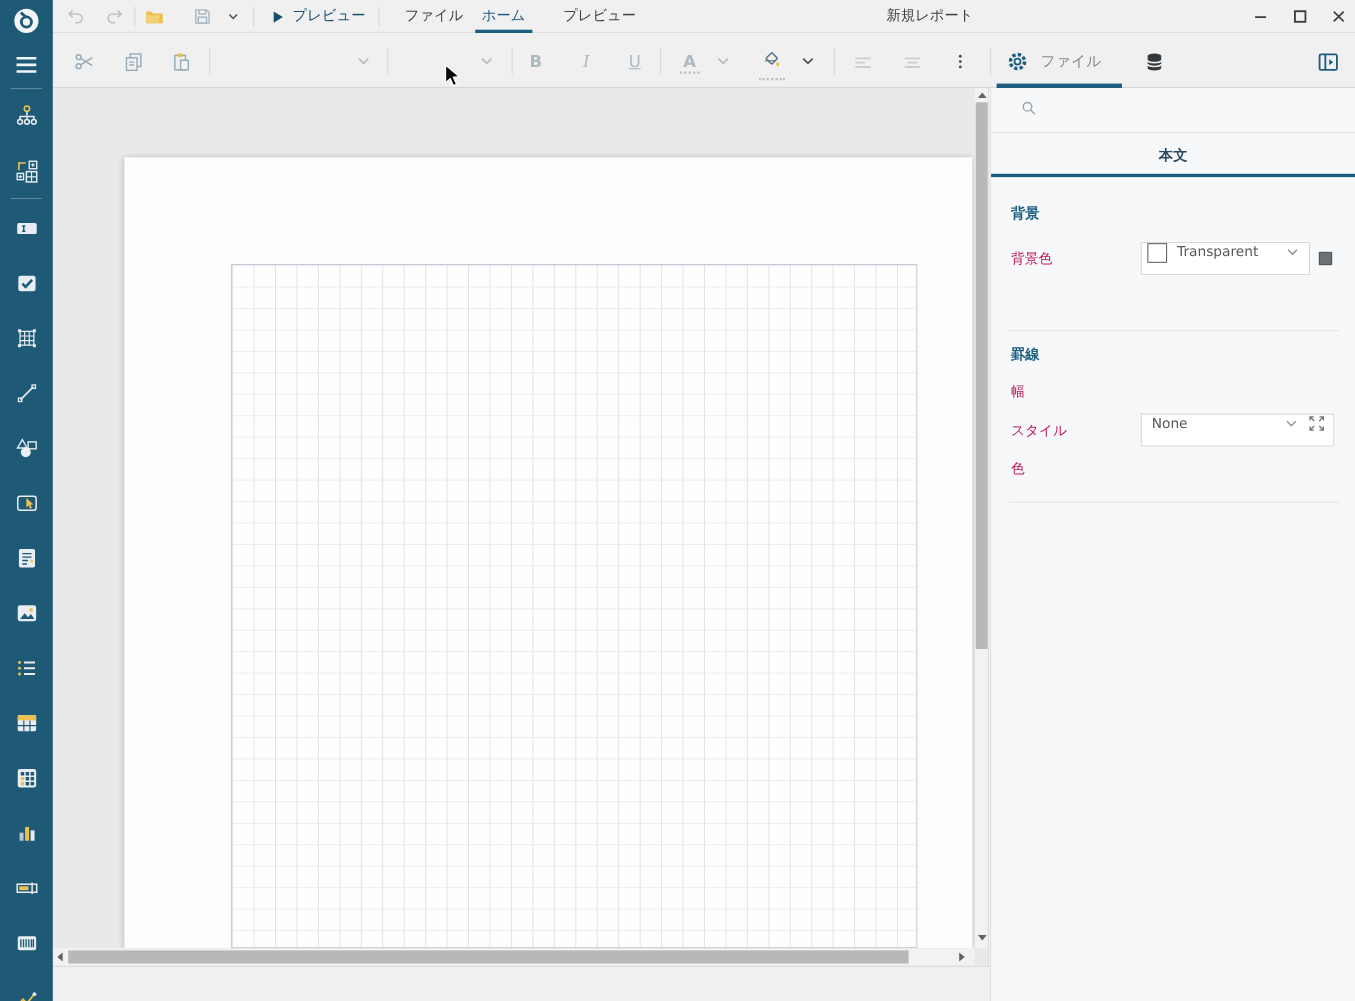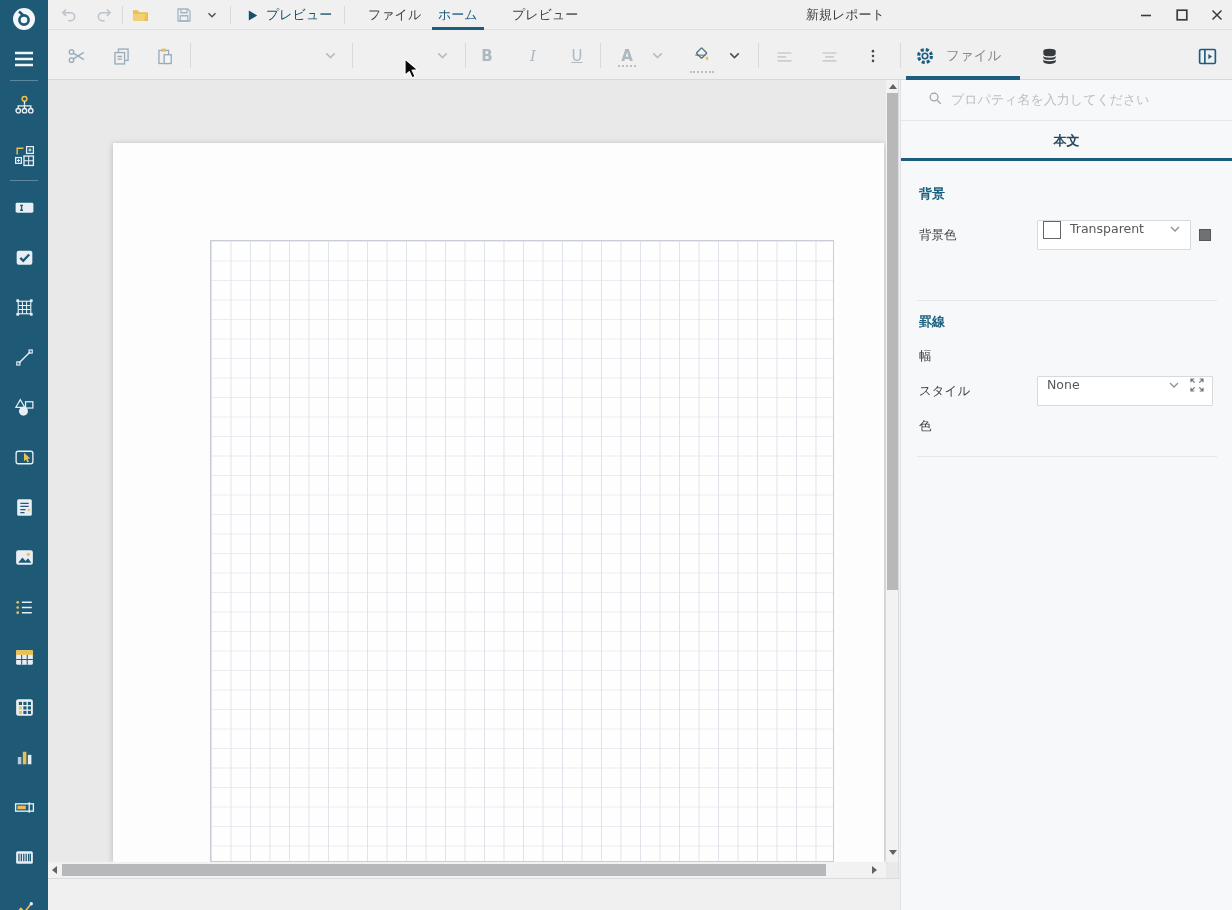--- a/index.html
+++ b/index.html
@@ -54,21 +54,21 @@
 
   
   .panel { position:absolute; left:900px; top:80px; width:332px; height:830px; background:#f7f8f9; border-left:1px solid #e0e1e2; font-size:12.5px; }
   .pn-search { position:absolute; left:50px; top:6px; width:250px; height:26px; border:none; outline:none; background:transparent; font-size:13px; color:#55595c; font-family:inherit; }
   .pn-search::placeholder { color:#b9bfc5; }
   .pn-div { position:absolute; height:1px; background:#e5e6e8; }
   .pn-tab { position:absolute; left:0; top:52px; width:100%; text-align:center; font-size:13px; font-weight:bold; color:#2b4a60; cursor:pointer; }
   .pn-tab-line { position:absolute; left:0; top:78px; width:100%; height:3px; background:#1c5c7d; }
   .pn-sec { position:absolute; left:18px; font-size:13px; font-weight:bold; color:#1c6080; }
   .pn-row { position:absolute; left:0; width:332px; height:30px; }
-  .pn-label { position:absolute; left:18px; top:0; height:30px; line-height:30px; color:#404040; }
+  .pn-label { position:absolute; left:18px; top:0; height:30px; line-height:30px; color:#be185d; }
   .pn-box { position:absolute; top:0; height:30px; background:#fff; border:1px solid #d8d9da; border-radius:1px; display:flex; cursor:pointer; color:#55595c; }
   .pn-box .val { flex:1; padding-left:9px; font-size:12.5px; }
   .swatch { width:18px; height:18px; margin-left:5px; flex:none; }
   .swatch.white { background:#fff; border:1px solid #63676a; }
   .swatch.black { background:#000; border:1px solid #333; }
   .chev { width:16px; height:16px; margin-right:7px; flex:none; }
   .expand16 { width:16px; height:16px; }
   .sqbtn { position:absolute; width:12px; height:12px; background:#6e7275; border:1px solid #55585a; cursor:pointer; }
 
   .cursor-arrow { position:absolute; left:404px; top:58px; z-index:50; pointer-events:none; }
@@ -461,21 +461,20 @@
   <div class="st-it" style="left:1079px; width:110px;">プロパティモード</div>
 </footer>
 
 <aside class="panel">
   <div class="abs" style="left:26px; top:10px;">
     <svg width="17" height="17" viewBox="0 0 24 24" fill="none" stroke="#9aa0a5" stroke-width="1.7">
         <circle cx="10" cy="10" r="5.5"></circle>
         <path d="M14.5 14.5l5 5"></path>
       </svg>
   </div>
-  <input class="pn-search" placeholder="プロパティ名を入力してください" style="">
   <div class="pn-div" style="left:0; top:40px; width:332px;"></div>
 
   <div class="pn-tab">本文</div>
   <div class="pn-tab-line"></div>
 
   <div class="pn-sec" style="top:105px;">背景</div>
 
   <div class="pn-row" style="top:140px;">
     <div class="pn-label">背景色</div>
     <div class="pn-box" style="left:136px; width:154px;">

